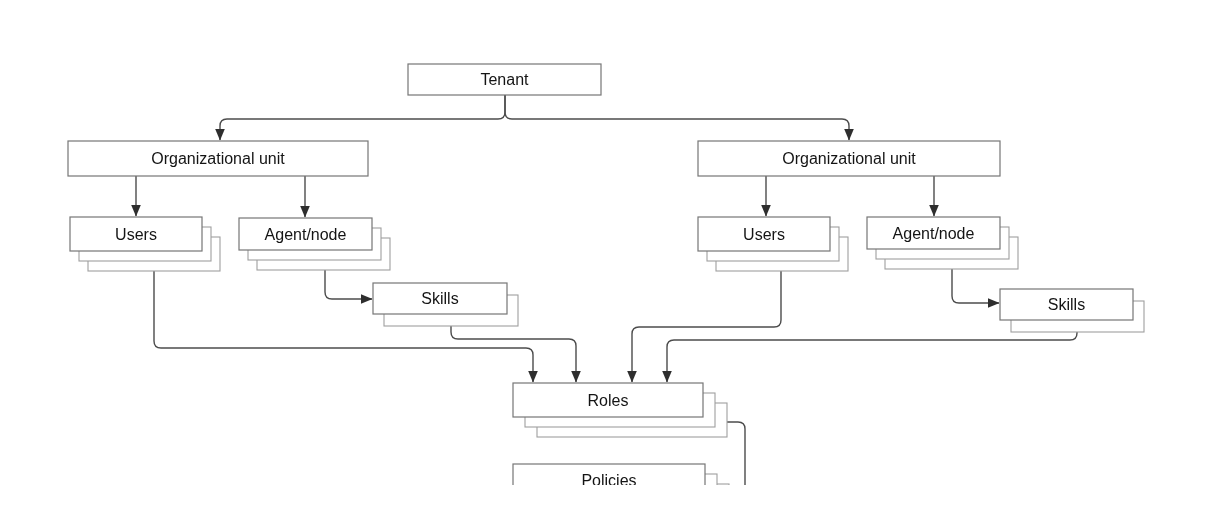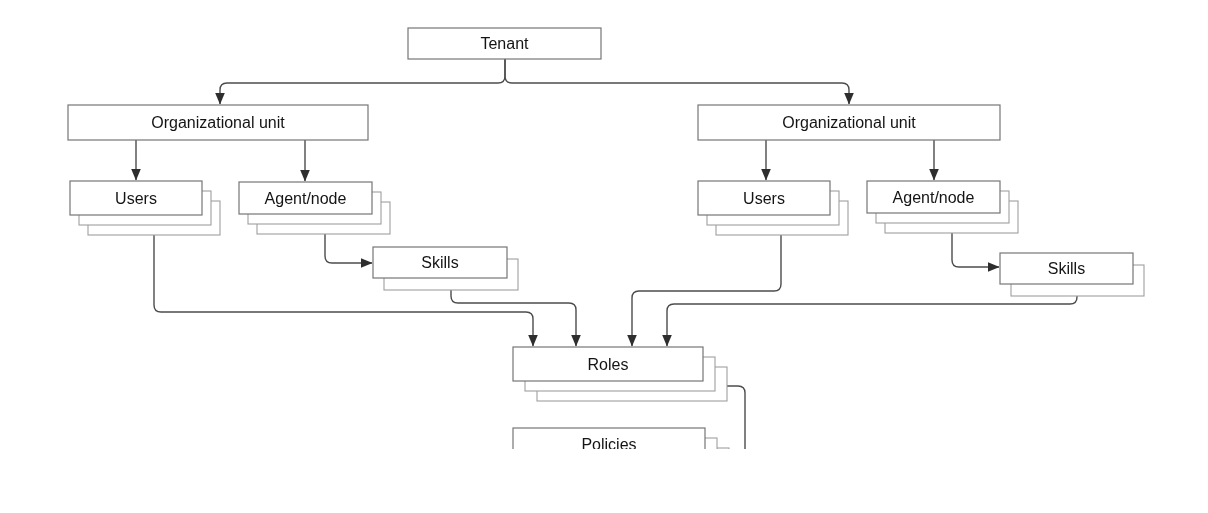--- a/index.html
+++ b/index.html
@@ -10,20 +10,21 @@
     --text:#141414;
     --background:#ffffff;
   }
   html,body{margin:0;padding:0;background:var(--background);}
   .canvas{
     position:relative;
     width:1208px;height:449px;
     background:var(--background);
     overflow:hidden;
     font-family:"Liberation Sans", sans-serif;
+    margin-top:36px;
   }
   svg{display:block;}
   .edge{
     fill:none;
     stroke:var(--connector);
     stroke-width:1.4;
     marker-end:url(#arrowhead);
   }
   .front-box{
     fill:var(--background);

